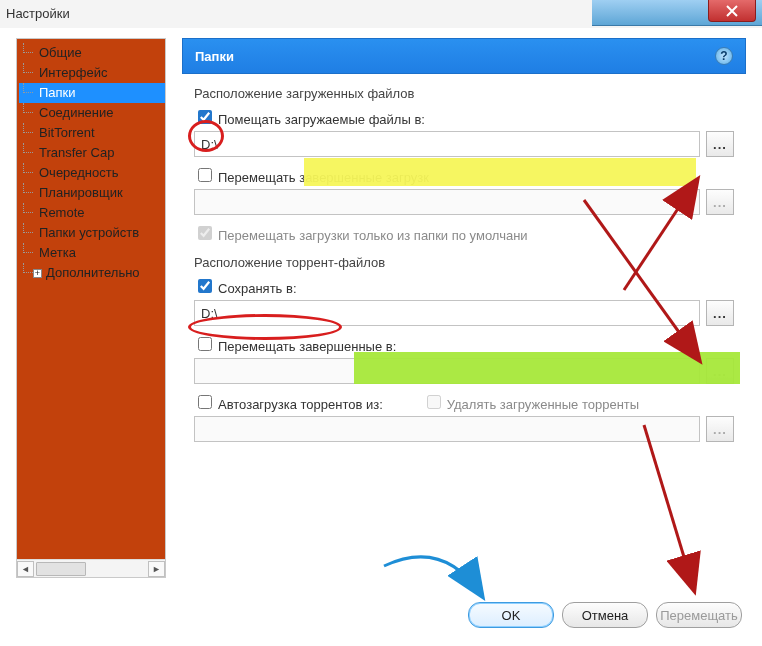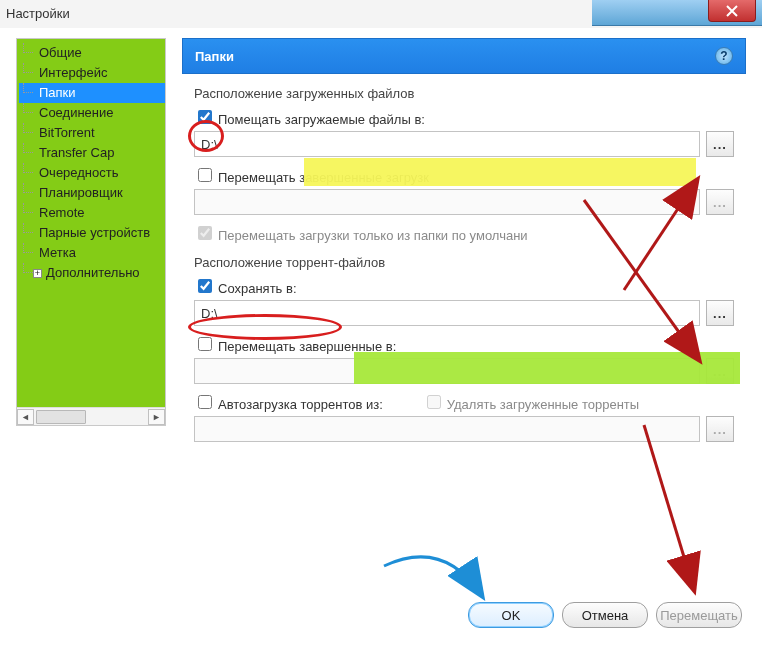--- a/index.html
+++ b/index.html
@@ -14,22 +14,22 @@
     background:linear-gradient(#e46a6a,#c13030); border:1px solid #8a1d1d; border-top:none;
     border-radius:0 0 4px 4px; display:flex; align-items:center; justify-content:center;
     color:#fff; font-weight:bold; font-size:14px; cursor:pointer; }
   .close-btn svg { width:12px; height:12px; }
 
   .title { position:absolute; left:6px; top:6px; color:#333; }
 
   .content { position:absolute; left:4px; right:4px; top:30px; bottom:4px; background:#fff; }
 
   
-  .sidebar { position:absolute; left:12px; top:8px; width:150px; height:388px;
-    border:1px solid #c9c9c9; background:#84cc16; overflow:hidden; }
+  .sidebar { position:absolute; left:12px; top:8px; width:150px; height:540px;
+    border:1px solid #c9c9c9; background:#c2410c; overflow:hidden; }
   .tree { padding:4px 0 0 2px; }
   .tree-item { position:relative; padding:1px 0 1px 20px; color:#222; cursor:default;
     white-space:nowrap; line-height:18px; }
   .tree-item::before { content:""; position:absolute; left:4px; top:9px; width:10px; height:0;
     border-top:1px dotted #999; }
   .tree-item::after { content:""; position:absolute; left:4px; top:0; bottom:50%; width:0;
     border-left:1px dotted #999; }
   .tree-item.selected { background:#1e90ff; color:#fff; }
   .tree-item.expander { padding-left:14px; }
   .tree-item.expander .plus { display:inline-block; width:9px; height:9px; border:1px solid #888;
@@ -106,21 +106,21 @@
     <div class="tree">
       <div class="tree-item">Общие</div>
       <div class="tree-item">Интерфейс</div>
       <div class="tree-item selected">Папки</div>
       <div class="tree-item">Соединение</div>
       <div class="tree-item">BitTorrent</div>
       <div class="tree-item">Transfer Cap</div>
       <div class="tree-item">Очередность</div>
       <div class="tree-item">Планировщик</div>
       <div class="tree-item">Remote</div>
-      <div class="tree-item">Парные устройств</div>
+      <div class="tree-item">Папки устройств</div>
       <div class="tree-item">Метка</div>
       <div class="tree-item expander">
         <span class="plus">+</span><span>Дополнительно</span>
       </div>
     </div>
     <div class="sidebar-scroll">
       <div class="arrow">◄</div>
       <div class="thumb"></div>
       <div style="flex:1"></div>
       <div class="arrow">►</div>

